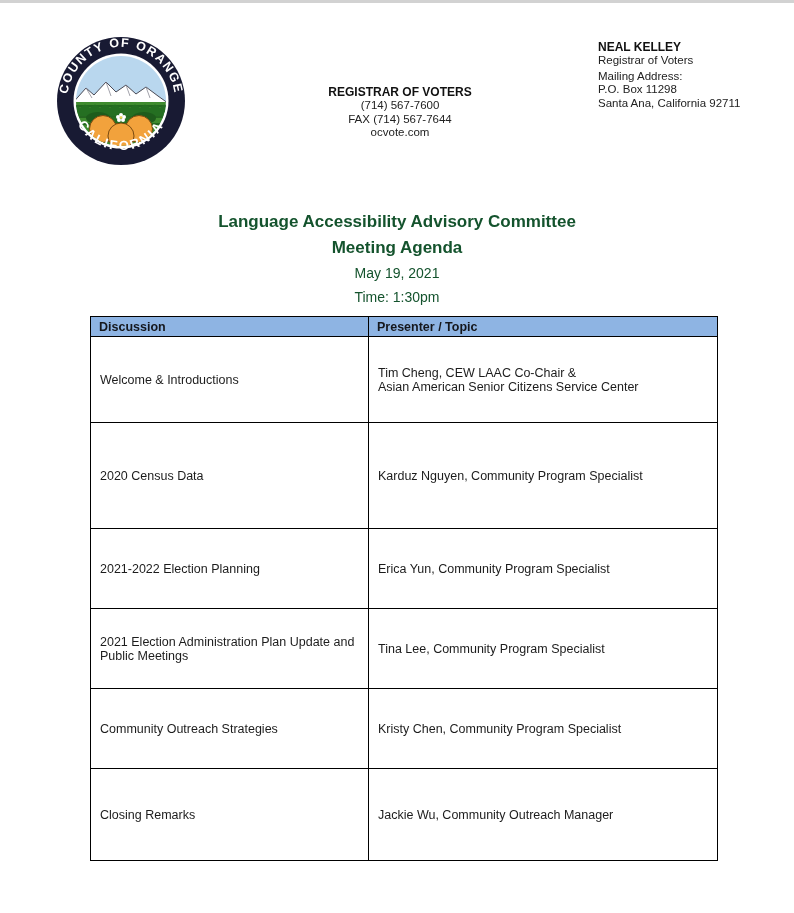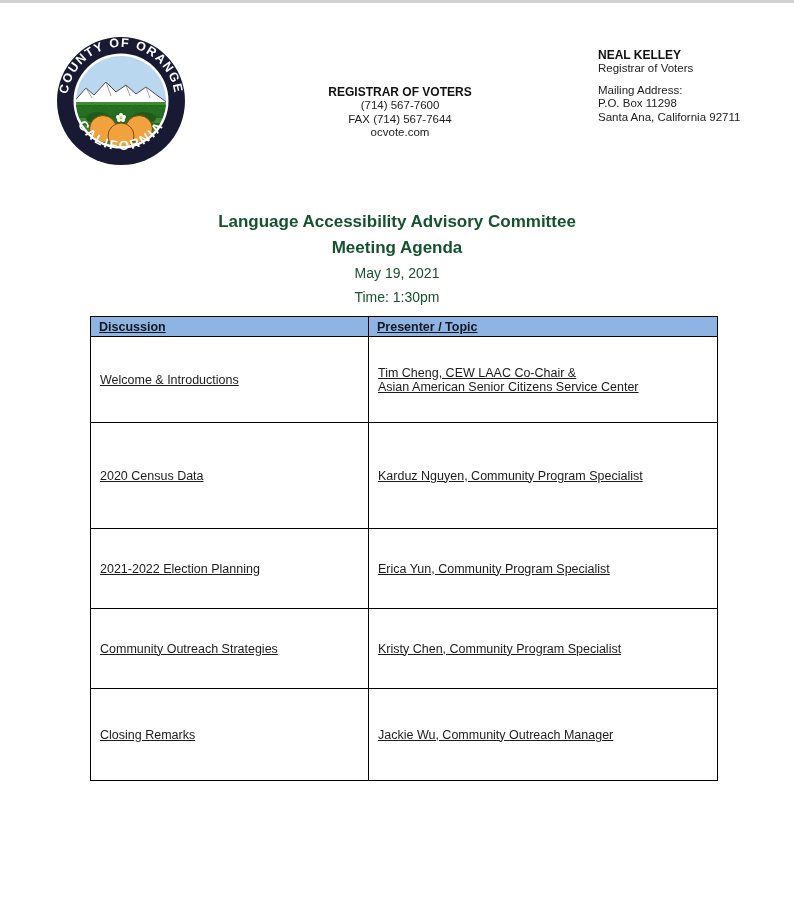--- a/index.html
+++ b/index.html
@@ -18,41 +18,41 @@
   
   .seal {
     position:absolute; left:56px; top:36px; width:130px; height:130px;
   }
   .addr-center {
     position:absolute; top:86px; left:240px; width:320px;
     text-align:center; font-size:11.5px; line-height:13.4px; color:#222;
   }
   .addr-center .org { font-weight:bold; font-size:12px; color:#111; }
   .contact-right {
-    position:absolute; top:49px; left:598px; width:190px;
+    position:absolute; top:41px; left:598px; width:190px;
     font-size:11.5px; line-height:13.4px; color:#222;
   }
   .contact-right .name { font-weight:bold; font-size:12px; color:#111; }
-  .contact-right .mailing { margin-top:8px; }
+  .contact-right .mailing { margin-top:2px; }
   
   .title-block {
     position:absolute; top:209px; left:0; width:794px;
     text-align:center; color:#14532d;
   }
   .title-main { font-size:17px; font-weight:bold; line-height:26px; }
   .title-sub  { font-size:14px; font-weight:normal; line-height:24px; }
   
   table.agenda {
     position:absolute; top:316px; left:90px;
     width:627px; border-collapse:collapse; table-layout:fixed;
     font-size:12.5px; color:#1c1c1c;
   }
   table.agenda col.c1 { width:278px; }
   table.agenda col.c2 { width:349px; }
-  table.agenda th, table.agenda td { border:1px solid #000;text-decoration:underline; }
+  table.agenda th, table.agenda td { border:1px solid #000; }
   table.agenda th {
     background:#8EB4E3; color:#15171C;
     font-weight:bold; text-align:left;
     height:20px; padding:2px 8px; font-size:12.5px;
   }
   table.agenda td {
     vertical-align:middle; padding:0 9px;
     white-space:pre-line;
   }
   tr.rh-0 td { height:86px; }
@@ -158,20 +158,24 @@
 Asian American Senior Citizens Service Center</td>
     </tr>
     <tr class="rh-1">
       <td>2020 Census Data</td>
       <td>Karduz Nguyen, Community Program Specialist</td>
     </tr>
     <tr class="rh-2">
       <td>2021-2022 Election Planning</td>
       <td>Erica Yun, Community Program Specialist</td>
     </tr>
+    <tr class="rh-3">
+      <td>2021 Election Administration Plan Update and Public Meetings</td>
+      <td>Tina Lee, Community Program Specialist</td>
+    </tr>
     <tr class="rh-4">
       <td>Community Outreach Strategies</td>
       <td>Kristy Chen, Community Program Specialist</td>
     </tr>
     <tr class="rh-5">
       <td>Closing Remarks</td>
       <td>Jackie Wu, Community Outreach Manager</td>
     </tr>
   </tbody>
 </table>

